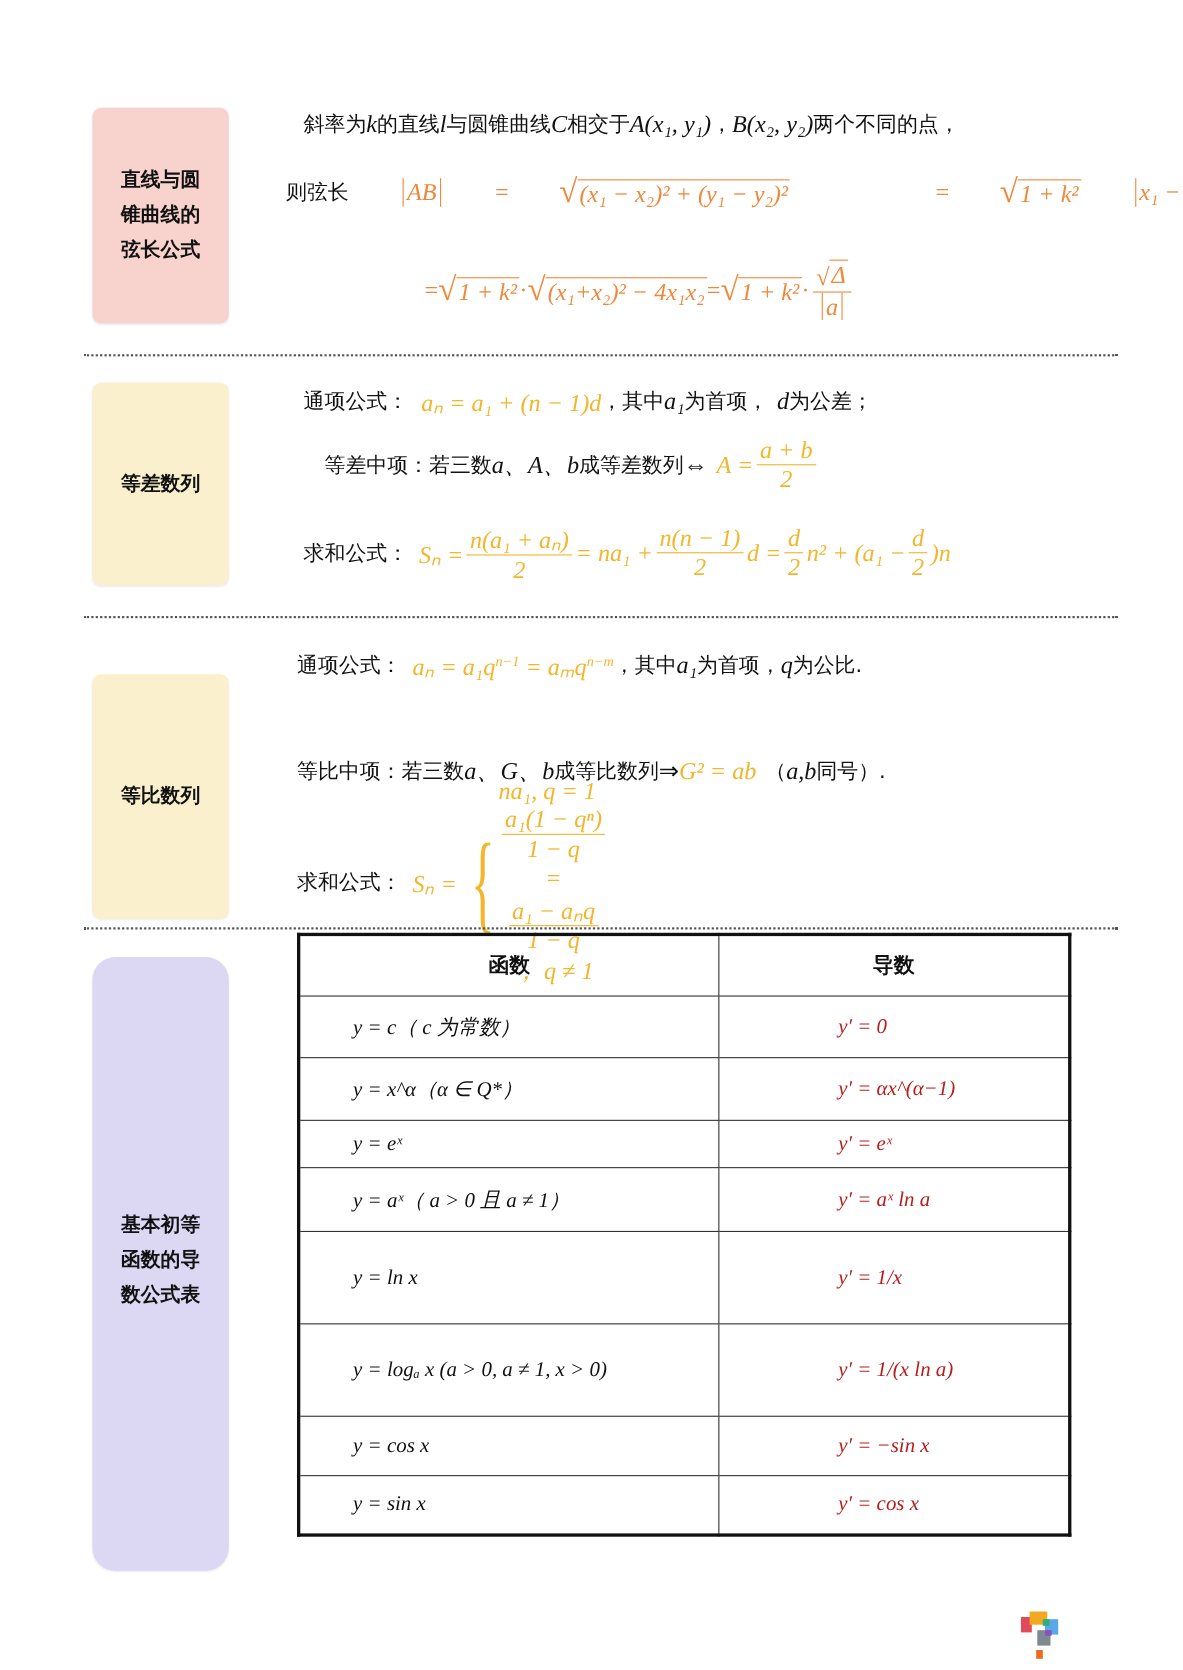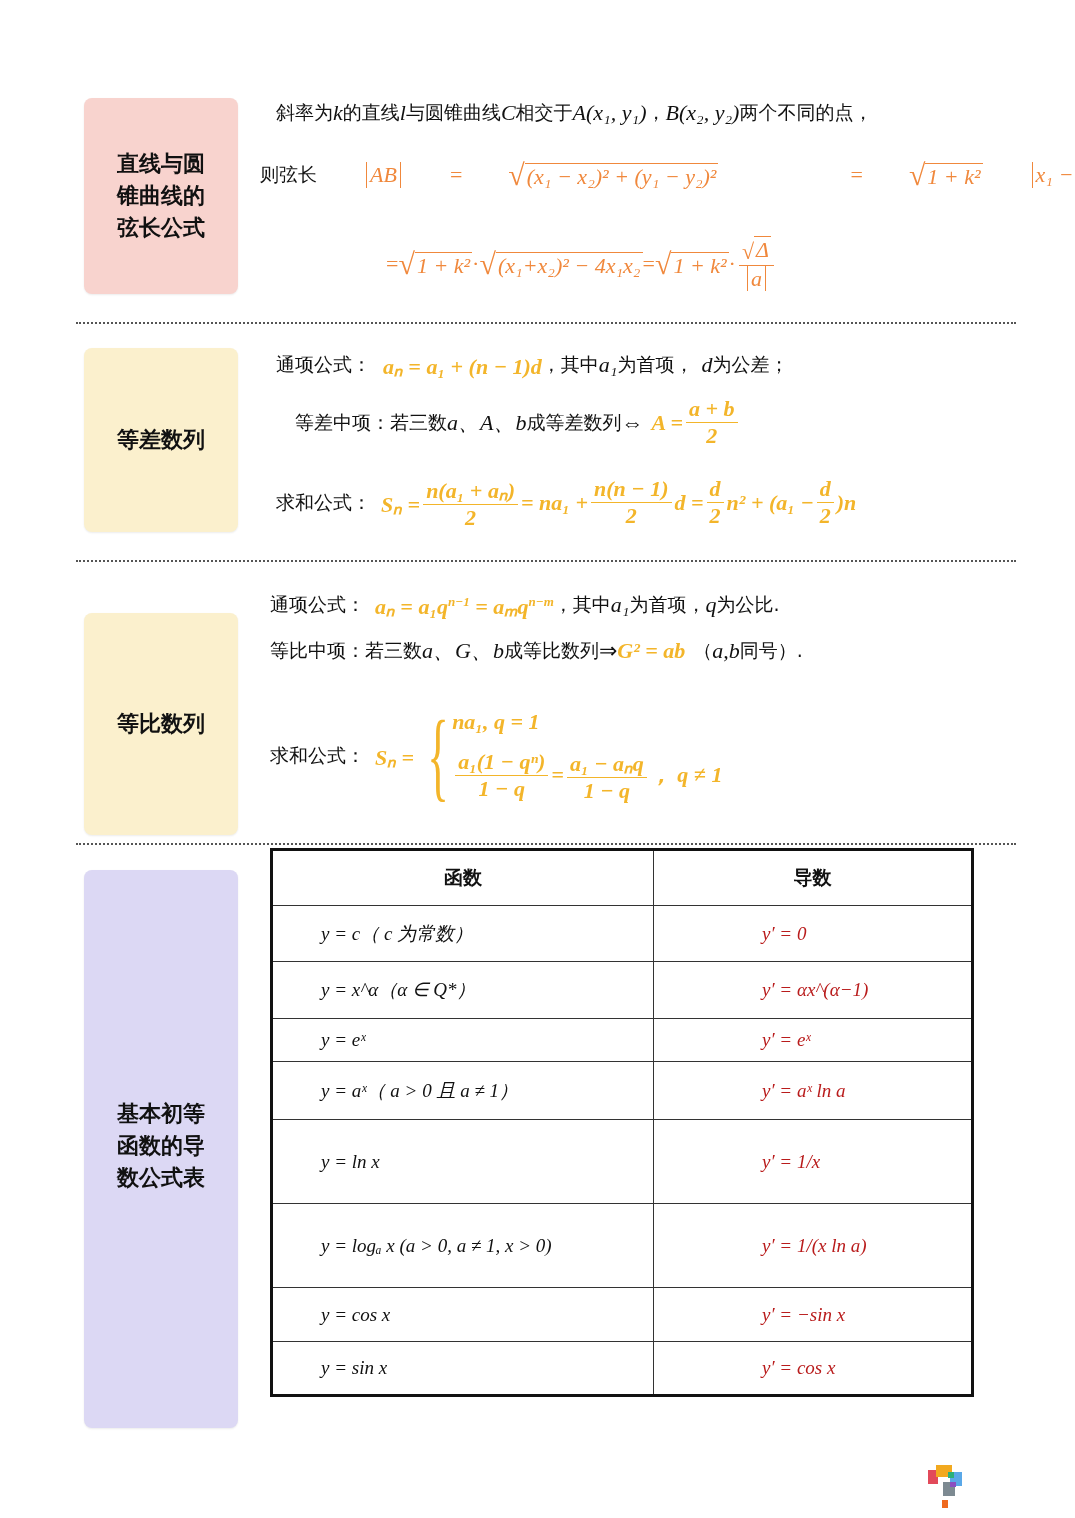--- a/index.html
+++ b/index.html
@@ -1,24 +1,24 @@
 <!DOCTYPE html>
 <html><head>
 <meta charset="utf-8">
 <style>
   html,body{margin:0;padding:0;background:#fff;}
   body{width:1075px;height:1518px;position:relative;overflow:hidden;font-family:"DejaVu Sans",sans-serif;color:#111;}
-  .label-box{position:absolute;left:84px;width:154px;border-radius:8px;display:flex;align-items:center;justify-content:center;text-align:center;font-weight:bold;font-size:22px;line-height:32px;color:#111;box-shadow:0 1px 2px rgba(0,0,0,0.08);}
-  .label-box.top{align-items:flex-start;}
+  .label-box{position:absolute;left:84px;width:124px;border-radius:8px;display:flex;align-items:center;justify-content:center;text-align:center;font-weight:bold;font-size:18px;line-height:32px;color:#111;box-shadow:0 1px 2px rgba(0,0,0,0.08);}
+  .label-box.top{align-items:flex-start;border-radius:21px;}
   .divider{position:absolute;left:76px;width:940px;height:0;border-top:2px dotted #555;}
   .line{position:absolute;font-size:19px;white-space:nowrap;display:flex;align-items:center;}
   .m{font-family:"Liberation Serif",serif;font-style:italic;font-size:22px;}
   .mu{font-family:"Liberation Serif",serif;font-size:22px;}
   .or{color:#f0883c;}
-  .ye{color:#f3b52a;font-weight:bold;}
+  .ye{color:#f3b52a;}
   .pu{color:#b91c1c;}
   sub,sup{font-size:13px;}
   .frac{display:inline-flex;flex-direction:column;align-items:center;vertical-align:middle;margin:0 3px;}
   .frac .num{padding:0 3px;}
   .frac .den{padding:0 3px;}
   .frac .bar{height:0;align-self:stretch;border-top:1.5px solid currentColor;}
   .sqrt{display:inline-flex;align-items:flex-end;}
   .sqrt .rad{font-family:"Liberation Serif",serif;font-size:30px;line-height:30px;}
   .sqrt .body{border-top:1.5px solid currentColor;padding:0 2px;}
   .abs{border-left:1.5px solid currentColor;border-right:1.5px solid currentColor;padding:0 3px;margin:0 3px;}
@@ -169,39 +169,39 @@
   <span class="ye m" style="margin-left:10px;">
     <span>aₙ = a₁q</span><sup>n−1</sup><span> = aₘq</span><sup>n−m</sup>
   </span>
   <span>，其中</span>
   <span class="m">a₁</span>
   <span>为首项，</span>
   <span class="m">q</span>
   <span>为公比.</span>
 </div>
 
-<div class="line" style="left:270px;top:636px;">
+<div class="line" style="left:270px;top:686px;">
   <span>等比中项：</span>
   <span>若三数</span>
   <span class="m">a、G、b</span>
   <span>成等比数列</span>
   <span class="mu">⇒</span>
   <span class="ye m">G² = ab</span>
   <span style="margin-left:8px;">（</span>
   <span class="m">a,b</span>
   <span>同号）.</span>
 </div>
 
 <div class="line" style="left:270px;top:706px;">
   <span>求和公式：</span>
   <span class="ye m" style="margin-left:10px;">Sₙ =</span>
   <span class="ye brace">{</span>
   <span class="ye" style="display:flex;flex-direction:column;">
     <span class="m">na₁, q = 1</span>
-    <span style="display:flex;align-items:center;margin-top:12px;">
+    <span style="display:flex;align-items:center;margin-top:0;flex-direction:column;">
       <span class="frac m">
           <span class="num">a₁(1 − qⁿ)</span>
           <span class="bar"></span>
           <span class="den">1 − q</span>
         </span>
       <span class="mu">=</span>
       <span class="frac m">
           <span class="num">a₁ − aₙq</span>
           <span class="bar"></span>
           <span class="den">1 − q</span>

